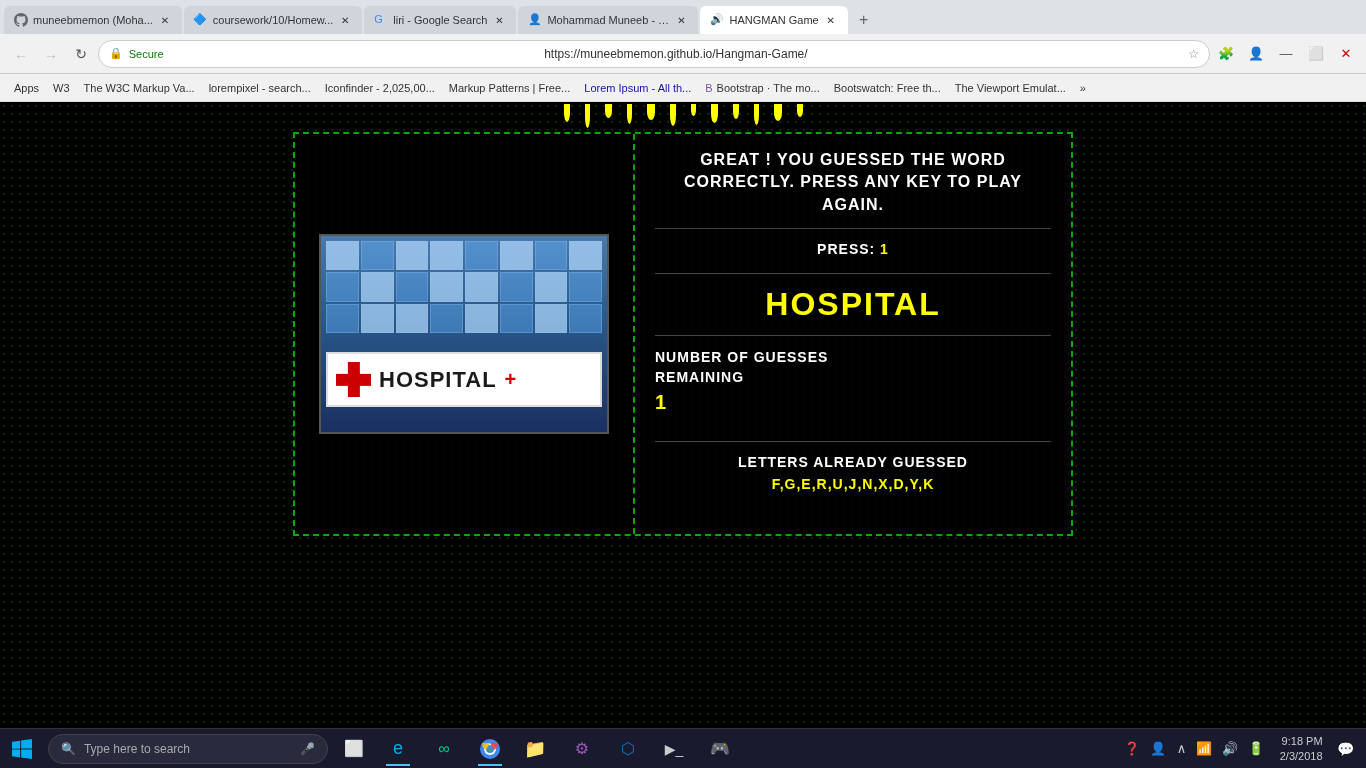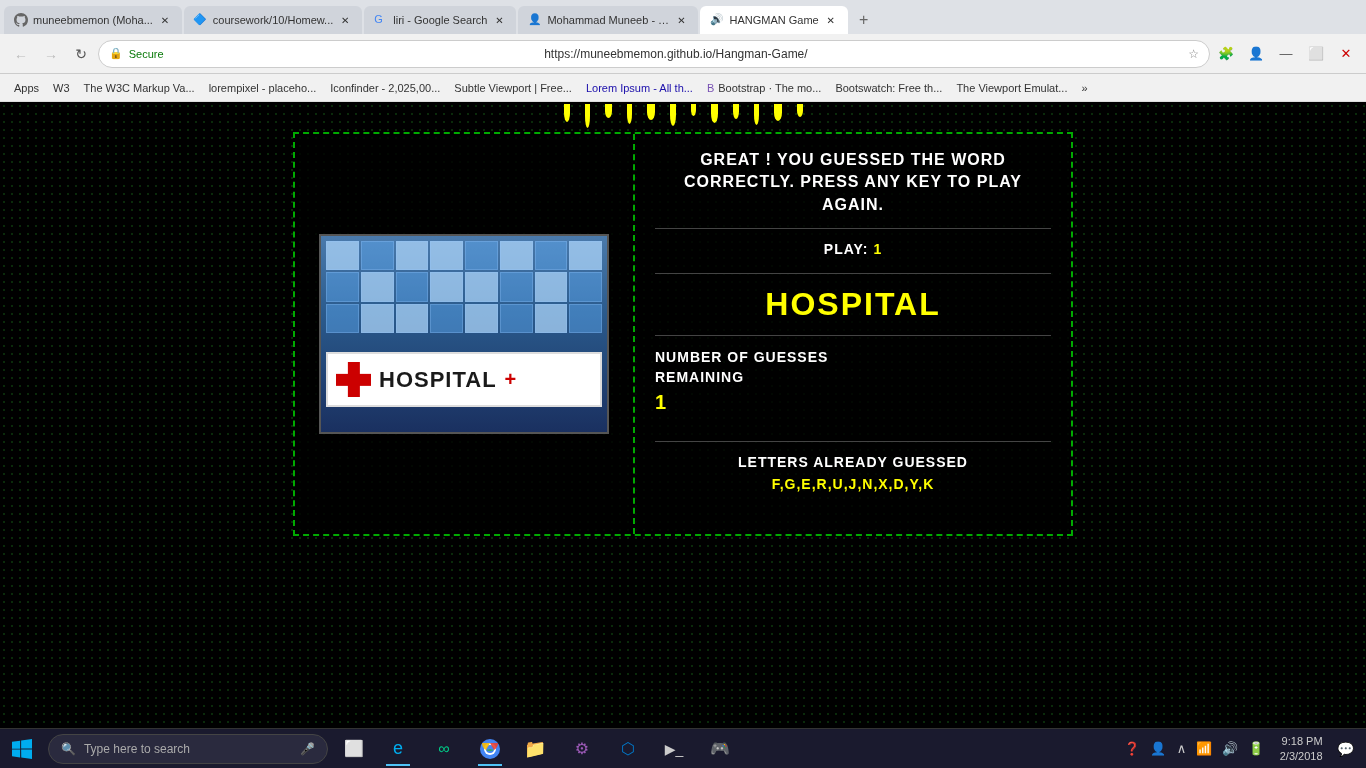--- a/index.html
+++ b/index.html
@@ -590,27 +590,27 @@
     <div class="bookmark-item">
       <span>Apps</span>
     </div>
     <div class="bookmark-item">
       <span>W3</span>
     </div>
     <div class="bookmark-item">
       <span>The W3C Markup Va...</span>
     </div>
     <div class="bookmark-item">
-      <span>lorempixel - placeho...</span>
+      <span>lorempixel - search...</span>
     </div>
     <div class="bookmark-item">
       <span>Iconfinder - 2,025,00...</span>
     </div>
     <div class="bookmark-item">
-      <span>Subtle Viewport | Free...</span>
+      <span>Markup Patterns | Free...</span>
     </div>
     <div class="bookmark-item">
       <span style="color:#1a0dab;">Lorem Ipsum - All th...</span>
     </div>
     <div class="bookmark-item">
       <span style="color:#7952b3;">B</span>
       <span>Bootstrap · The mo...</span>
     </div>
     <div class="bookmark-item">
       <span>Bootswatch: Free th...</span>
@@ -685,21 +685,21 @@
         </div>
       </div>
     </div>
 
     <div class="right-panel">
 
       <div class="message-text">GREAT ! YOU GUESSED THE WORD CORRECTLY. PRESS ANY KEY TO PLAY AGAIN.</div>
 
       <div class="stat-section">
         <div class="stat-label">
-          <span>PLAY:</span> <span style="color:#ffff00;">1</span>
+          <span>PRESS:</span> <span style="color:#ffff00;">1</span>
         </div>
       </div>
 
       <div class="current-word-section">
         <div class="current-word-value">HOSPITAL</div>
       </div>
 
       <div class="guesses-section">
         <div class="guesses-label">NUMBER OF GUESSES<br>REMAINING</div>
         <div class="guesses-value">1</div>

